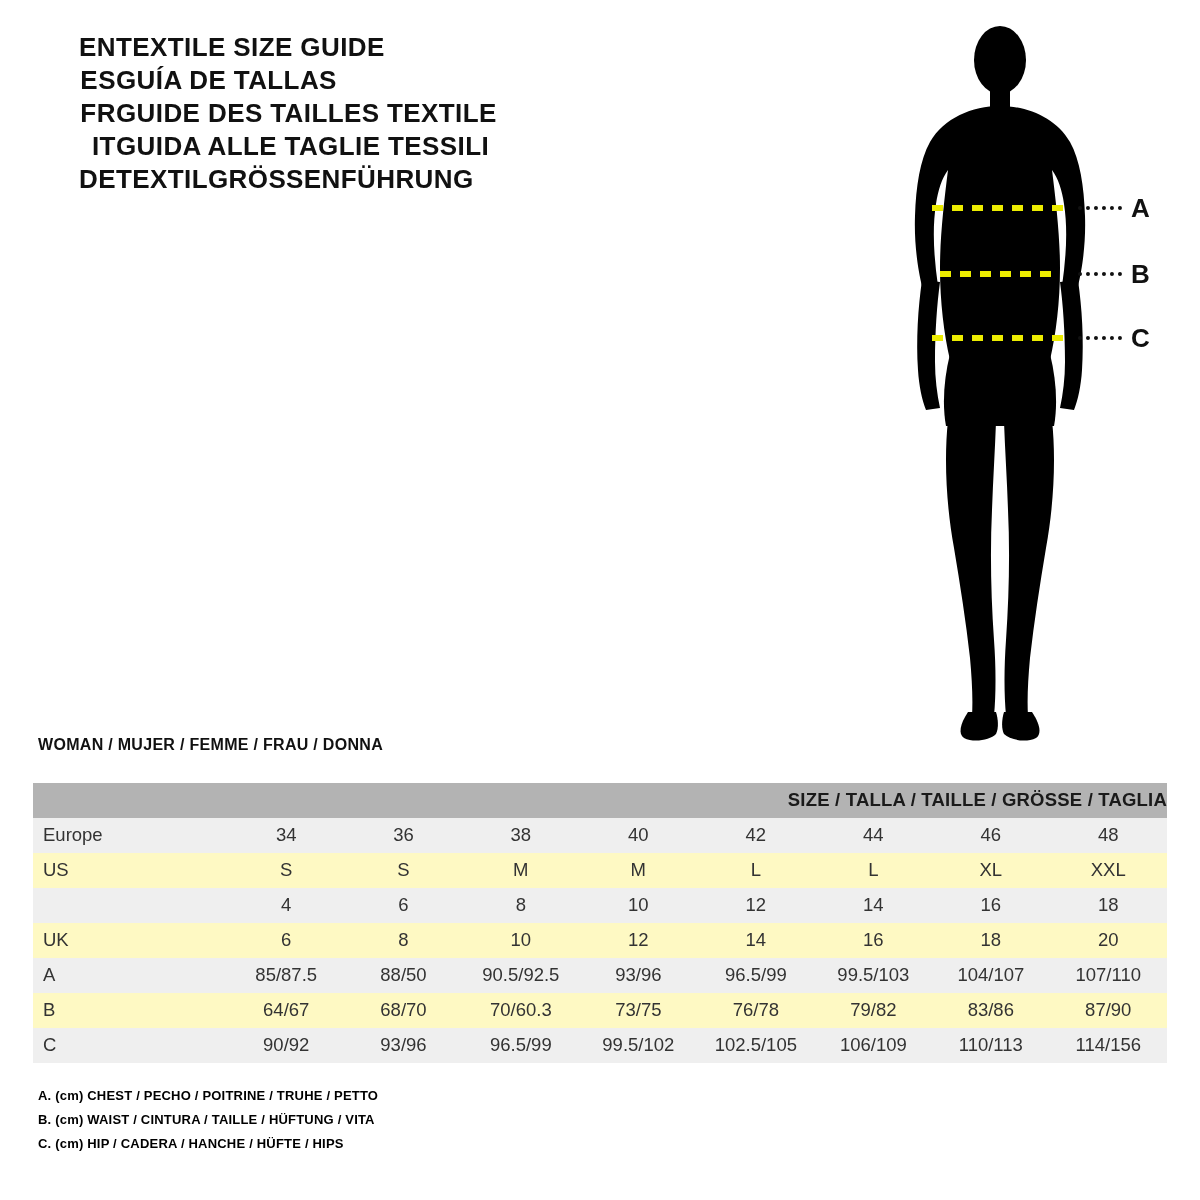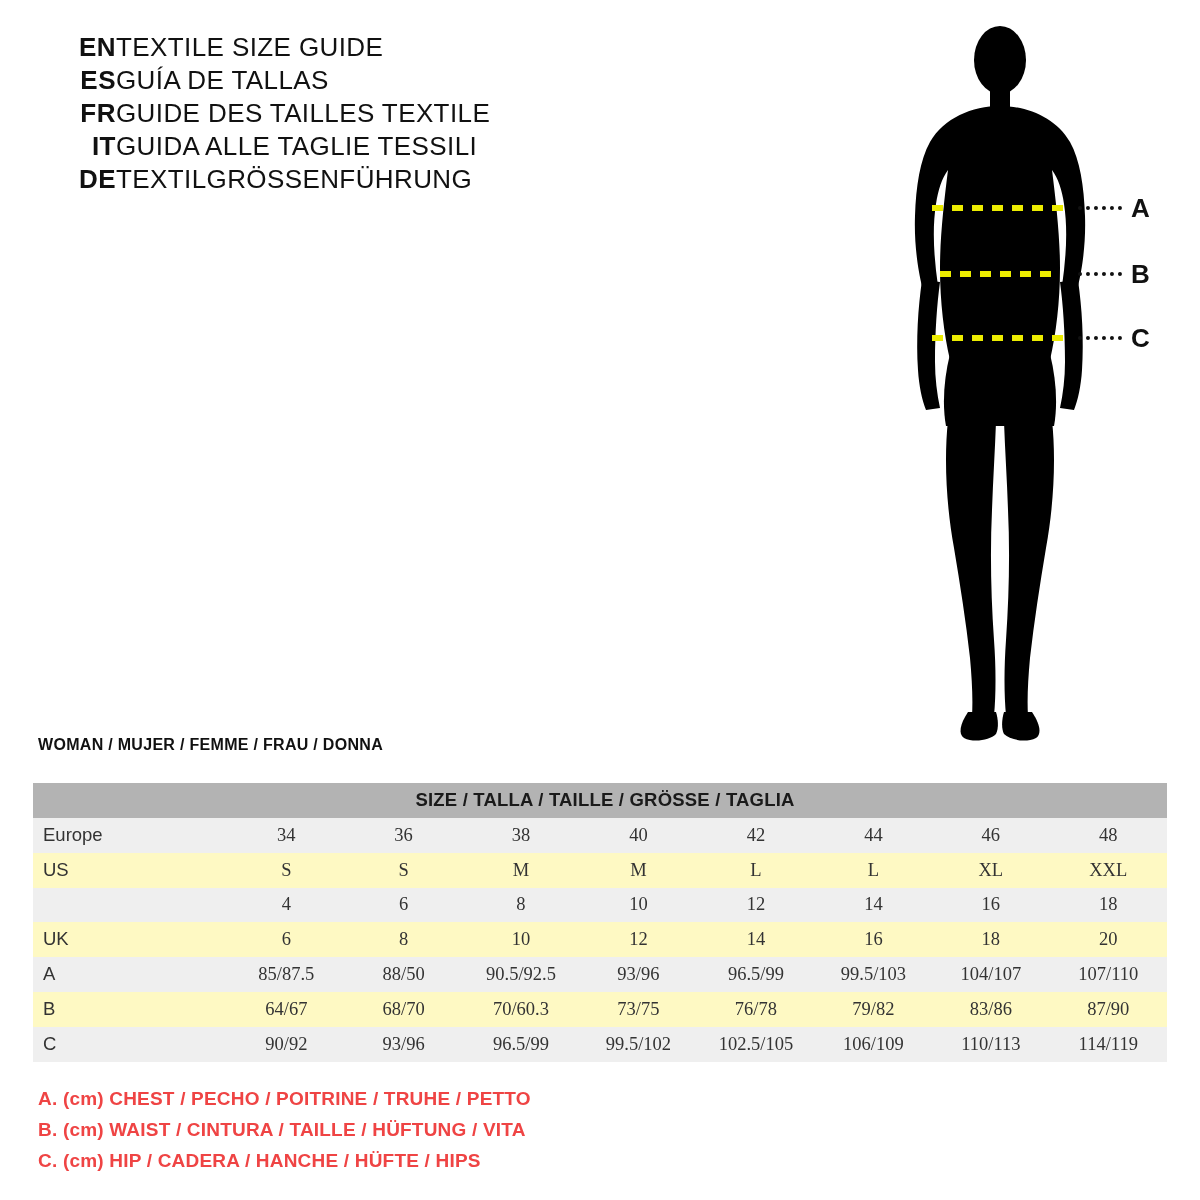--- a/index.html
+++ b/index.html
@@ -31,21 +31,21 @@
   .title-lang {
     width: 78px;
     font-size: 26px;
     font-weight: bold;
     letter-spacing: 0.5px;
     color: #111;
     text-align: right;
   }
   .title-text {
     font-size: 26px;
-    font-weight: normal;
+    font-weight: bold;
     letter-spacing: 0.4px;
     color: #111;
     white-space: nowrap;
   }
 
   
   .figure-wrap {
     position: absolute;
     top: 18px;
     left: 860px;
@@ -96,46 +96,46 @@
   }
   .size-table th, .size-table td {
     padding: 6px 0 7px 0;
     font-weight: normal;
     text-align: center;
   }
   .size-table thead th {
     background: #b3b3b3;
     color: #1a1a1a;
     font-weight: bold;
-    text-align: center;
+    text-align: right;
     padding-left: 10px;
     font-size: 18.5px;
     letter-spacing: 0.2px;
   }
   .size-table tbody tr.odd  { background: #efefef; }
   .size-table tbody tr.even { background: #fef9c3; }
   .size-table td.rowlabel {
     text-align: left;
     padding-left: 10px;
     width: 186px;
     color: #333;
   }
-  .size-table td.val { width: 118px; font-family: Liberation Serif, serif; }
+  .size-table td.val { width: 118px; }
 
   
   .legend {
     position: absolute;
     top: 1088px;
     left: 38px;
     width: 700px;
   }
   .legend-line {
-    font-size: 19px;
-    font-weight: bold;
-    color: #ef4444;
+    font-size: 13px;
+    font-weight: bold;
+    color: #000000;
     letter-spacing: 0.2px;
     margin-bottom: 9px;
     white-space: nowrap;
   }
 </style>
 </head>
 <body>
 
 <div class="titles">
   <div class="title-row">
@@ -324,21 +324,21 @@
     </tr>
     <tr class="odd">
       <td class="rowlabel">C</td>
       <td class="val">90/92</td>
       <td class="val">93/96</td>
       <td class="val">96.5/99</td>
       <td class="val">99.5/102</td>
       <td class="val">102.5/105</td>
       <td class="val">106/109</td>
       <td class="val">110/113</td>
-      <td class="val">114/119</td>
+      <td class="val">114/156</td>
     </tr>
   </tbody>
 </table>
 
 <div class="legend">
   <div class="legend-line">A. (cm) CHEST / PECHO / POITRINE / TRUHE / PETTO</div>
   <div class="legend-line">B. (cm) WAIST / CINTURA / TAILLE / HÜFTUNG / VITA</div>
   <div class="legend-line">C. (cm) HIP / CADERA / HANCHE / HÜFTE / HIPS</div>
 </div>
 

